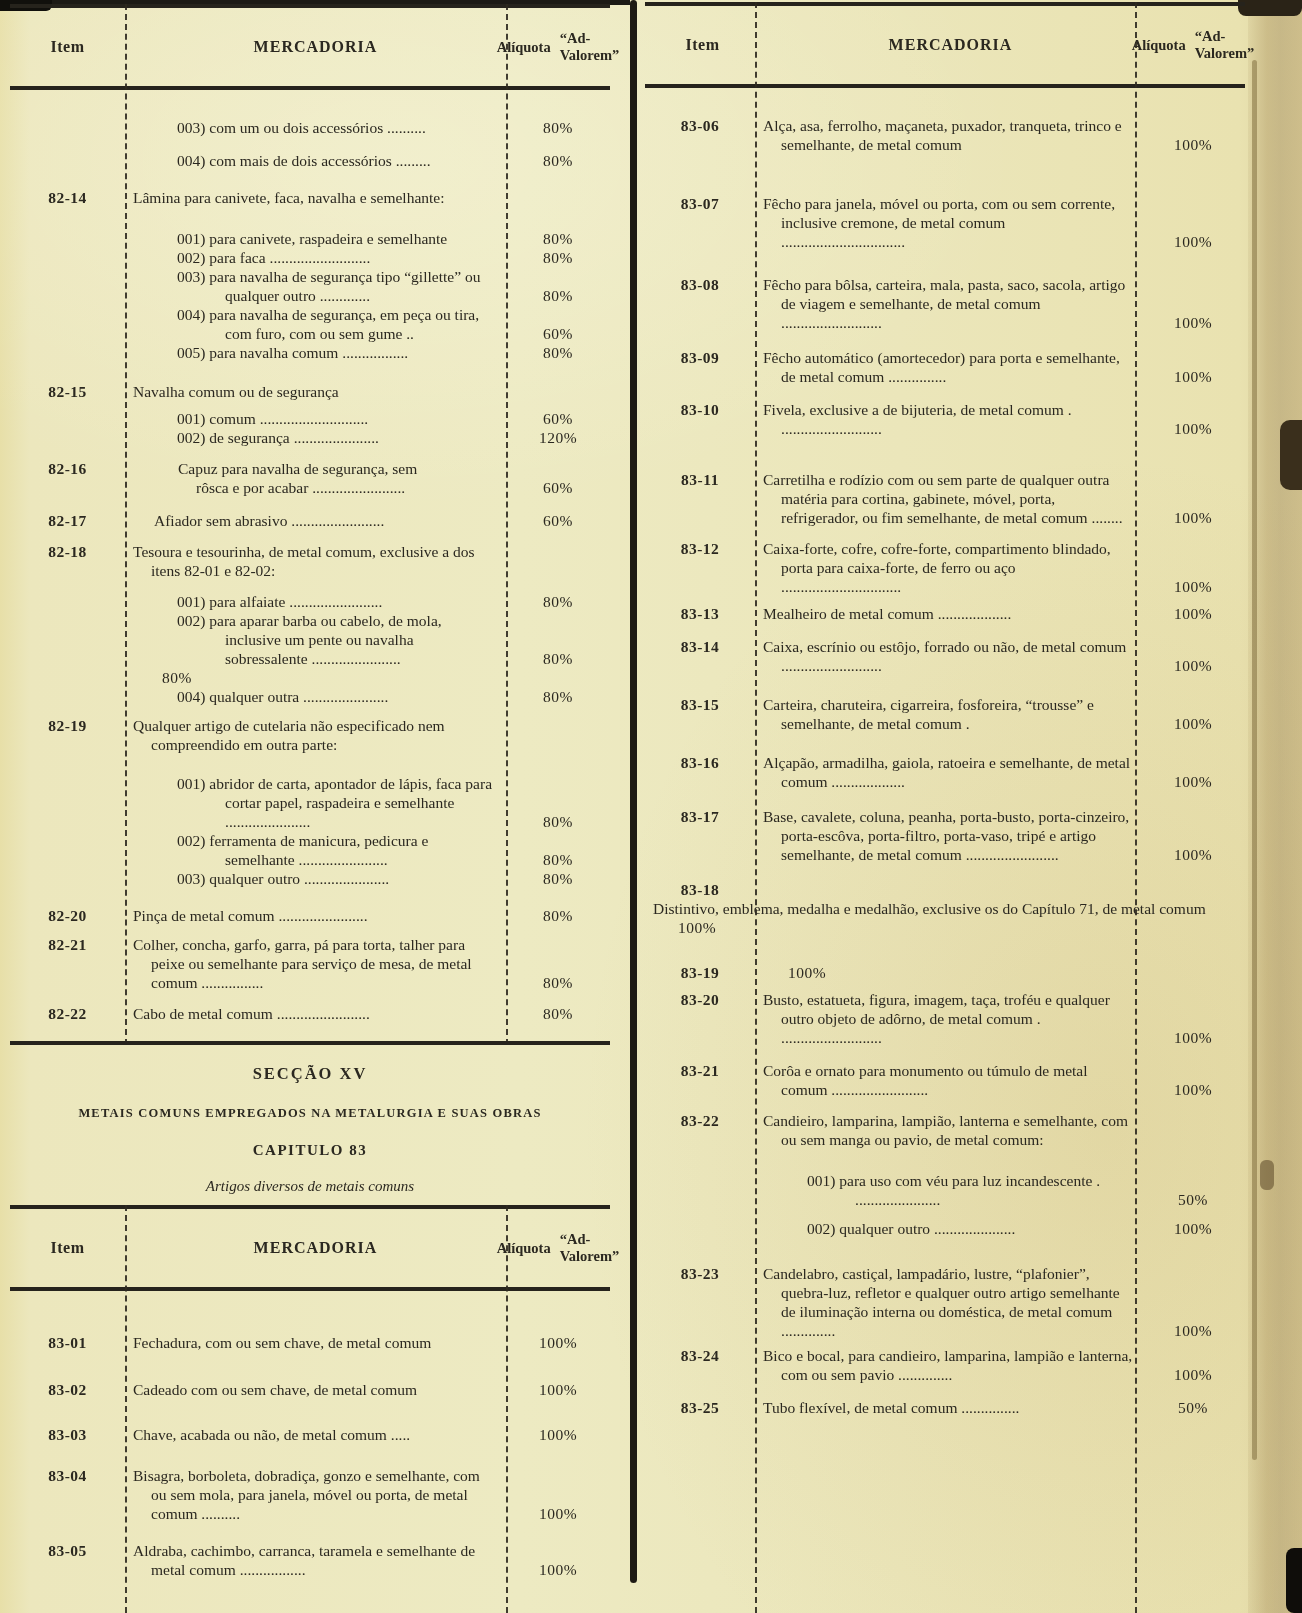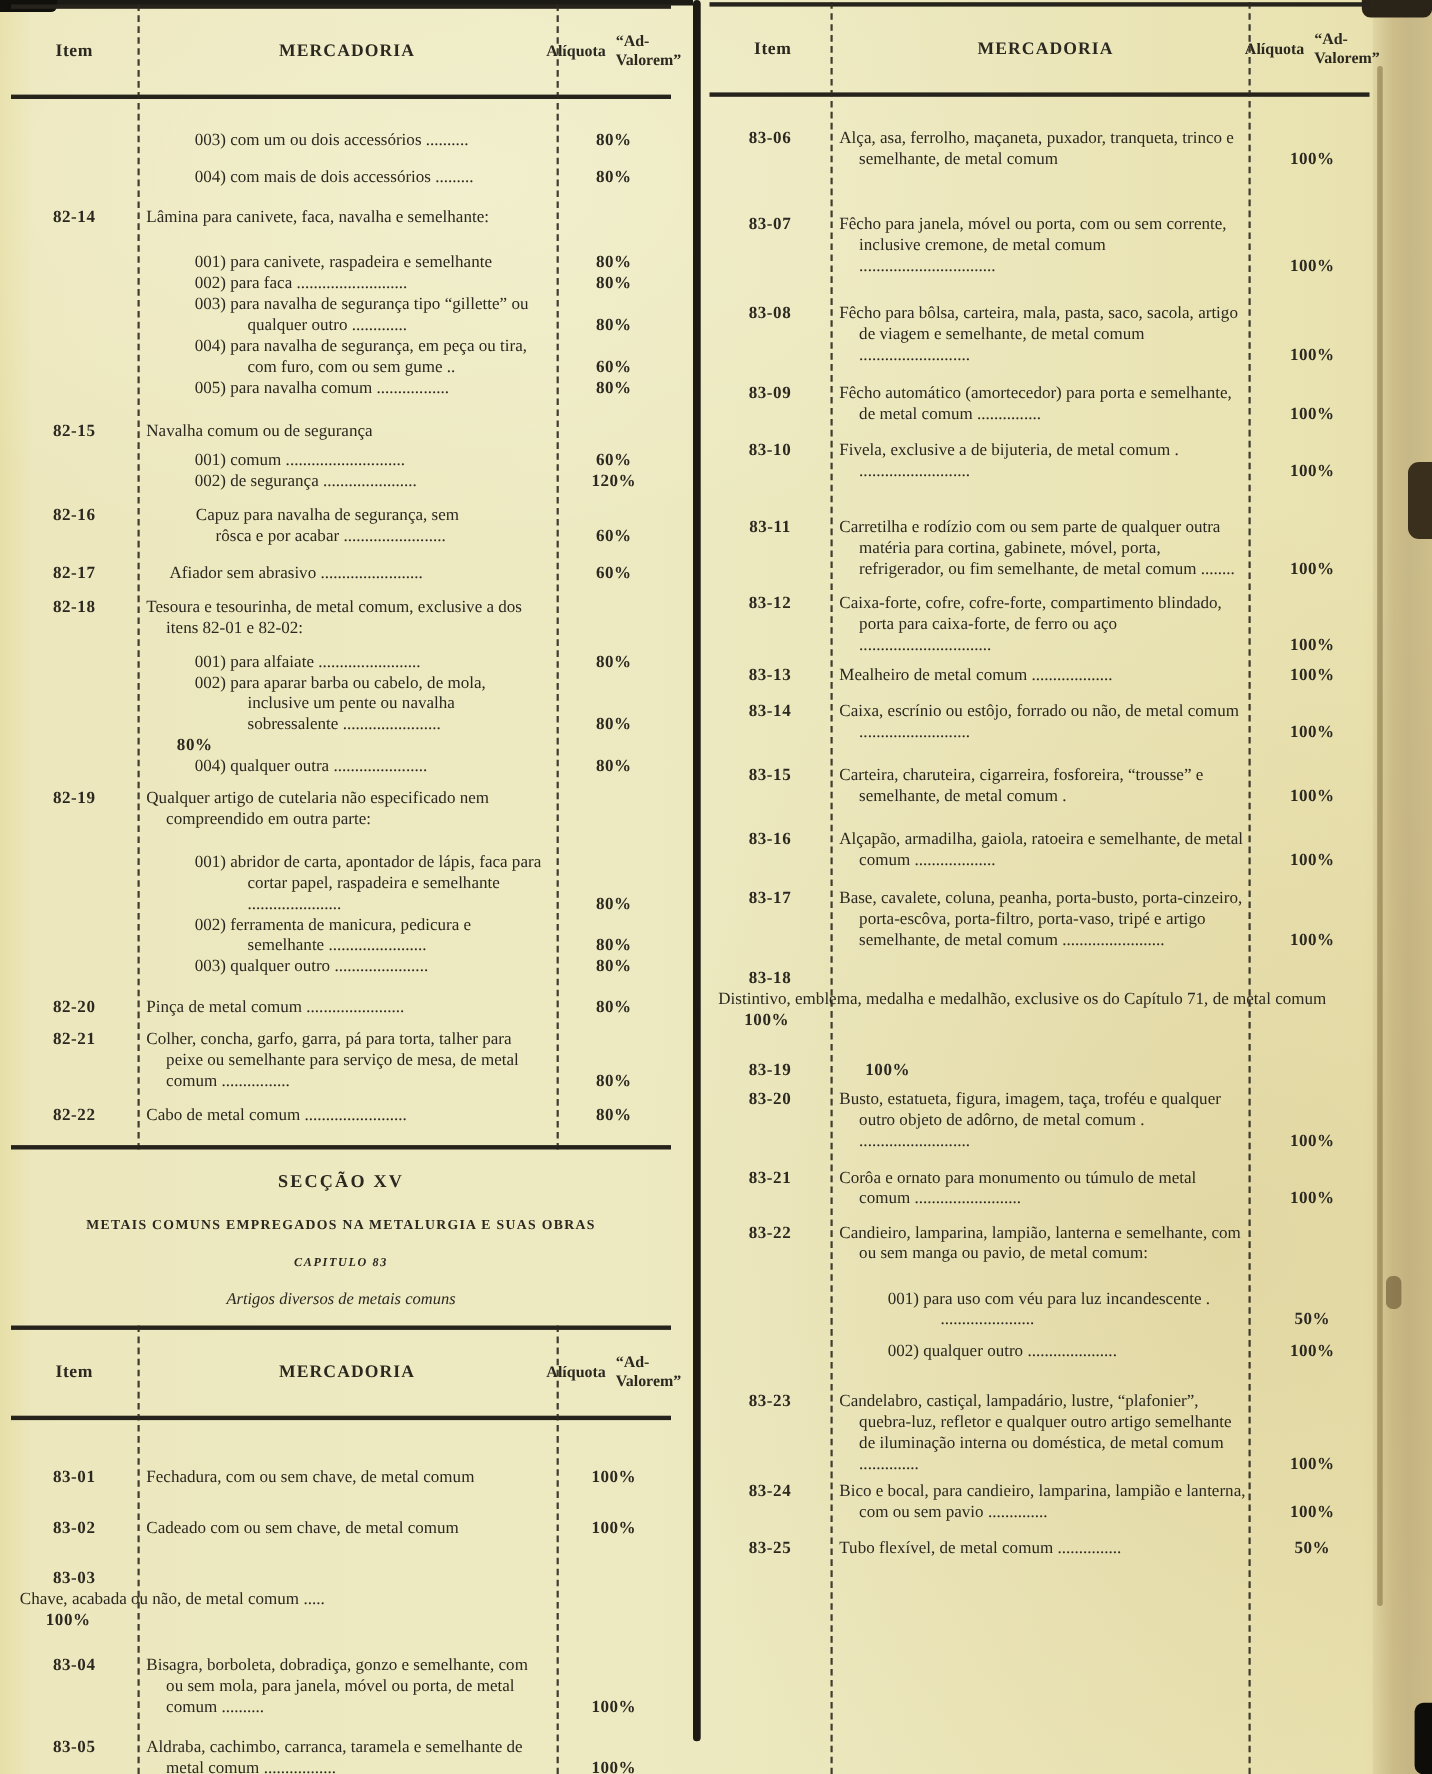--- a/index.html
+++ b/index.html
@@ -44,27 +44,27 @@
      font-weight:bold;font-size:16px;letter-spacing:1px;}
   .th-aliq{width:104px;display:flex;flex-direction:row;align-items:center;justify-content:center;
      gap:9px;font-weight:bold;font-size:14.5px;}
   .tbody{position:relative;padding-top:2px;}
   .row{display:flex;align-items:stretch;line-height:19px;font-size:15.5px;}
   .c-item{width:115px;flex:none;text-align:center;font-weight:bold;letter-spacing:0.5px;}
   .tblR .c-item{width:110px;}
   .c-desc{flex:1;padding:0 8px 0 26px;text-indent:-18px;}
   .row.sub .c-desc{padding-left:100px;text-indent:-48px;}
   .c-val{width:104px;flex:none;display:flex;align-items:flex-end;justify-content:center;
-     font-weight:bold;letter-spacing:0.5px;}
+     font-weight:normal;letter-spacing:0.5px;}
   .bline{position:absolute;left:0;right:0;height:4px;background:#26231c;}
   
   .sec{position:absolute;left:0;top:1052px;width:600px;text-align:center;}
   .sec-seccao{font-weight:bold;font-size:16.5px;letter-spacing:2px;margin-top:12px;}
   .sec-sub{font-weight:bold;font-size:12.5px;letter-spacing:1.2px;margin-top:22px;}
-  .sec-cap{font-weight:bold;font-style:italic;font-size:11px;letter-spacing:1.5px;margin-top:21px;}
+  .sec-cap{font-weight:bold;font-size:15px;letter-spacing:1.5px;margin-top:21px;}
   .sec-capsub{font-style:italic;font-size:15px;margin-top:19px;}
 </style>
 </head>
 <body>
 
 <div class="page">
 
   <div class="artifact a-edge"></div>
   <div class="artifact a-fold"></div>
   <div class="artifact a-topline"></div>
@@ -240,21 +240,21 @@
           <div class="row" style="margin-top: 40px;">
             <div class="c-item">83-01</div>
             <div class="c-desc">Fechadura, com ou sem chave, de metal comum</div>
             <div class="c-val">100%</div>
           </div>
           <div class="row" style="margin-top: 28px;">
             <div class="c-item">83-02</div>
             <div class="c-desc">Cadeado com ou sem chave, de metal comum</div>
             <div class="c-val">100%</div>
           </div>
-          <div class="row" style="margin-top: 26px; flex-direction: column;">
+          <div class="row" style="margin-top: 26px;">
             <div class="c-item">83-03</div>
             <div class="c-desc">Chave, acabada ou não, de metal comum .....</div>
             <div class="c-val">100%</div>
           </div>
           <div class="row" style="margin-top: 22px;">
             <div class="c-item">83-04</div>
             <div class="c-desc">Bisagra, borboleta, dobradiça, gonzo e semelhante, com ou sem mola, para janela, móvel ou porta, de metal comum ..........</div>
             <div class="c-val">100%</div>
           </div>
           <div class="row" style="margin-top: 18px;">

